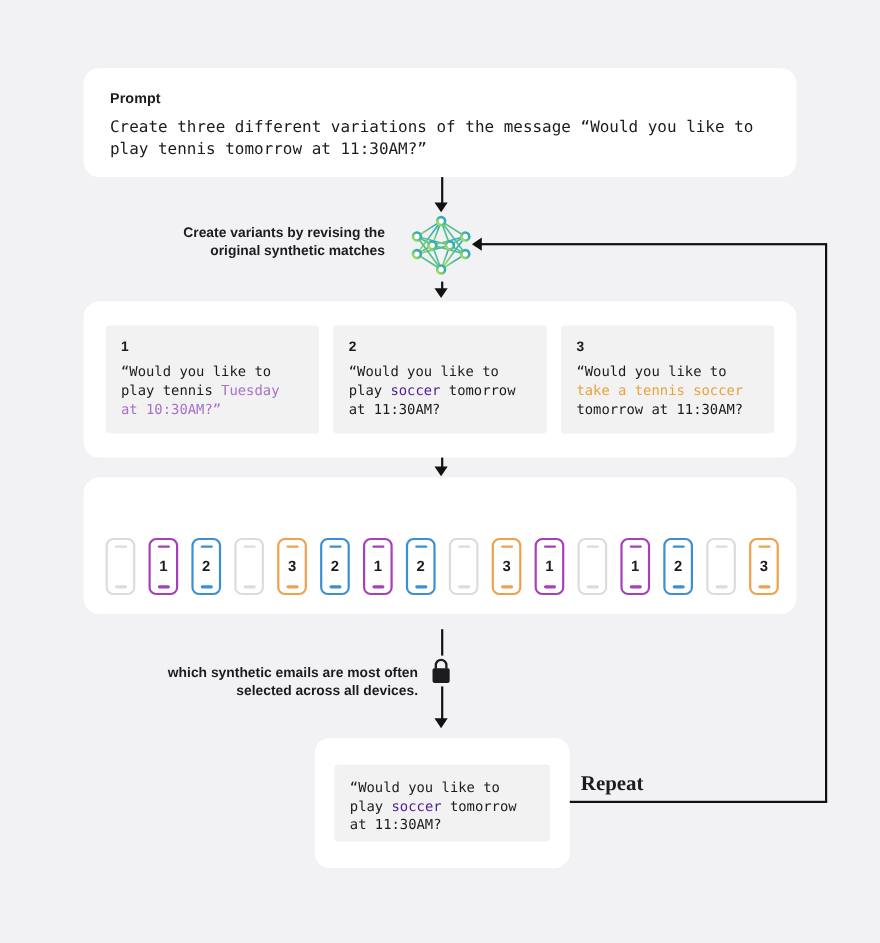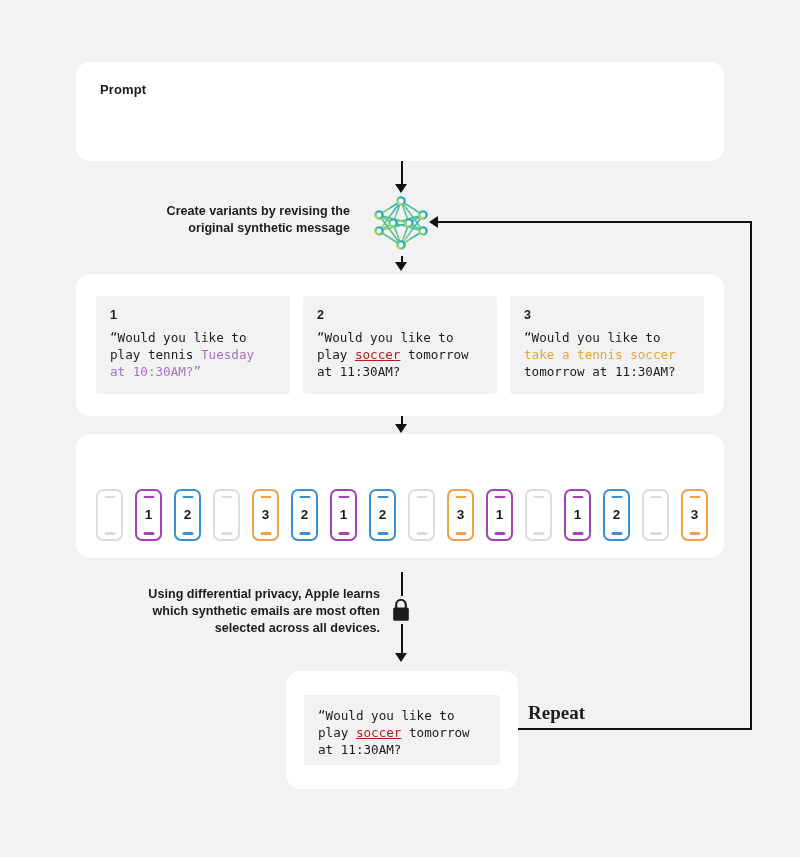--- a/index.html
+++ b/index.html
@@ -128,21 +128,21 @@
     font-weight: bold;
     margin-bottom: 7px;
   }
   .variant-text {
     font-family: "DejaVu Sans Mono", monospace;
     font-size: 12.6px;
     line-height: 17px;
     white-space: pre-wrap;
   }
   .hl-purple { color: #a672c8; }
-  .hl-blue   { color: #b91c1c; text-decoration: underline; }
+  .hl-blue   { color: #4c1d95; }
   .hl-orange { color: #e8a33d; }
 
   
   #signal-card {
     left: 76px;
     top: 434px;
     width: 648px;
     height: 124px;
   }
   .signal-label {
@@ -246,28 +246,30 @@
     font-family: Liberation Serif, serif;
   }
 </style>
 </head>
 <body>
 
 <div class="stage">
 
   <div class="card" id="prompt-card">
     <div class="prompt-label">Prompt</div>
+    <div class="prompt-text">Create three different variations of the message “Would you like to
+play tennis tomorrow at 11:30AM?”</div>
   </div>
 
   <div class="vline" style="left:401px; top:161px; height:26px;"></div>
   <div class="arrow-down" style="left:395px; top:184px;"></div>
 
   <div class="caption" style="left:150px; top:203px; width:200px;">
     <span>Create variants by revising the</span><br>
-    <span>original synthetic message</span>
+    <span>original synthetic matches</span>
   </div>
 
   <div id="nn-icon">
     <svg width="60" height="60" viewBox="0 0 60 60">
       <defs>
         <linearGradient id="nnGrad" x1="0" y1="1" x2="1" y2="0">
           <stop offset="0%" stop-color="#bfe04a"></stop>
           <stop offset="35%" stop-color="#6cc97f"></stop>
           <stop offset="70%" stop-color="#34b0a8"></stop>
           <stop offset="100%" stop-color="#29a8d8"></stop>
@@ -429,21 +431,21 @@
   <div id="lock-icon">
     <svg width="22" height="26" viewBox="0 0 22 26">
       <path d="M6.2 11 V7.6 a4.8 4.8 0 0 1 9.6 0 V11" fill="none" stroke="#1c1c1e" stroke-width="2.1"></path>
       <rect x="3.2" y="10.6" width="15.6" height="13.2" rx="1.6" fill="#1c1c1e"></rect>
     </svg>
   </div>
   <div class="vline" style="left:401px; top:624px; height:33px;"></div>
   <div class="arrow-down" style="left:395px; top:653px;"></div>
 
   <div class="caption" style="left:118px; top:586px; width:262px;">
-    <span>Using differential privacy, Apple learns</span><br>
+    <br>
     <span>which synthetic emails are most often</span><br>
     <span>selected across all devices.</span>
   </div>
 
   <div class="card" id="result-card">
     <div class="inner-panel" id="result-panel">
       <div class="result-text"><span>“Would you like to
 play </span><span class="hl-blue">soccer</span><span> tomorrow
 at 11:30AM?</span></div>
     </div>

